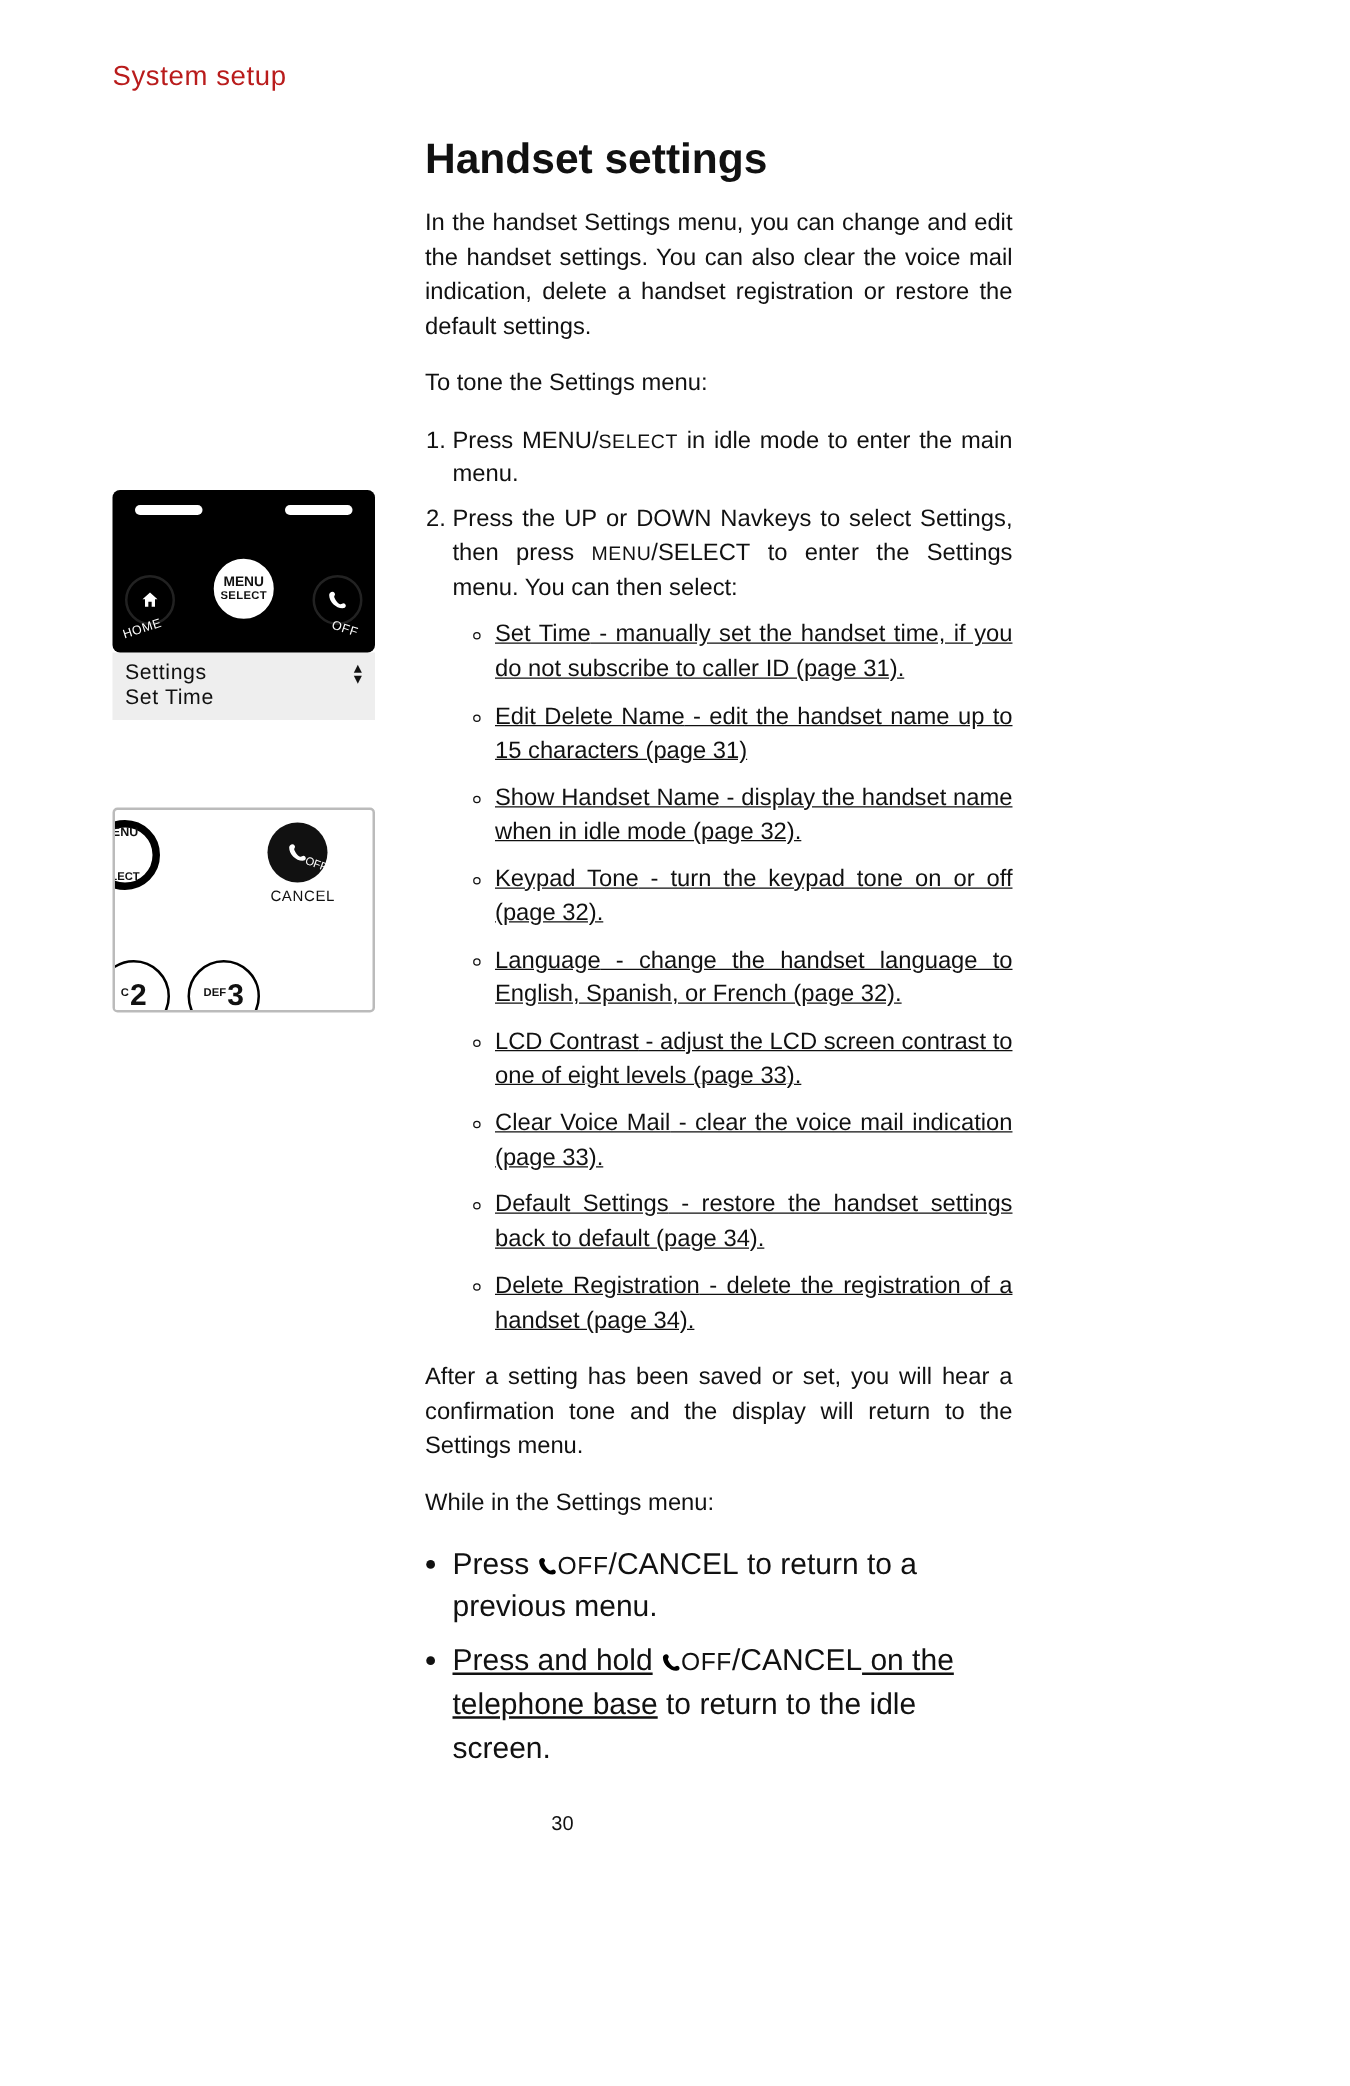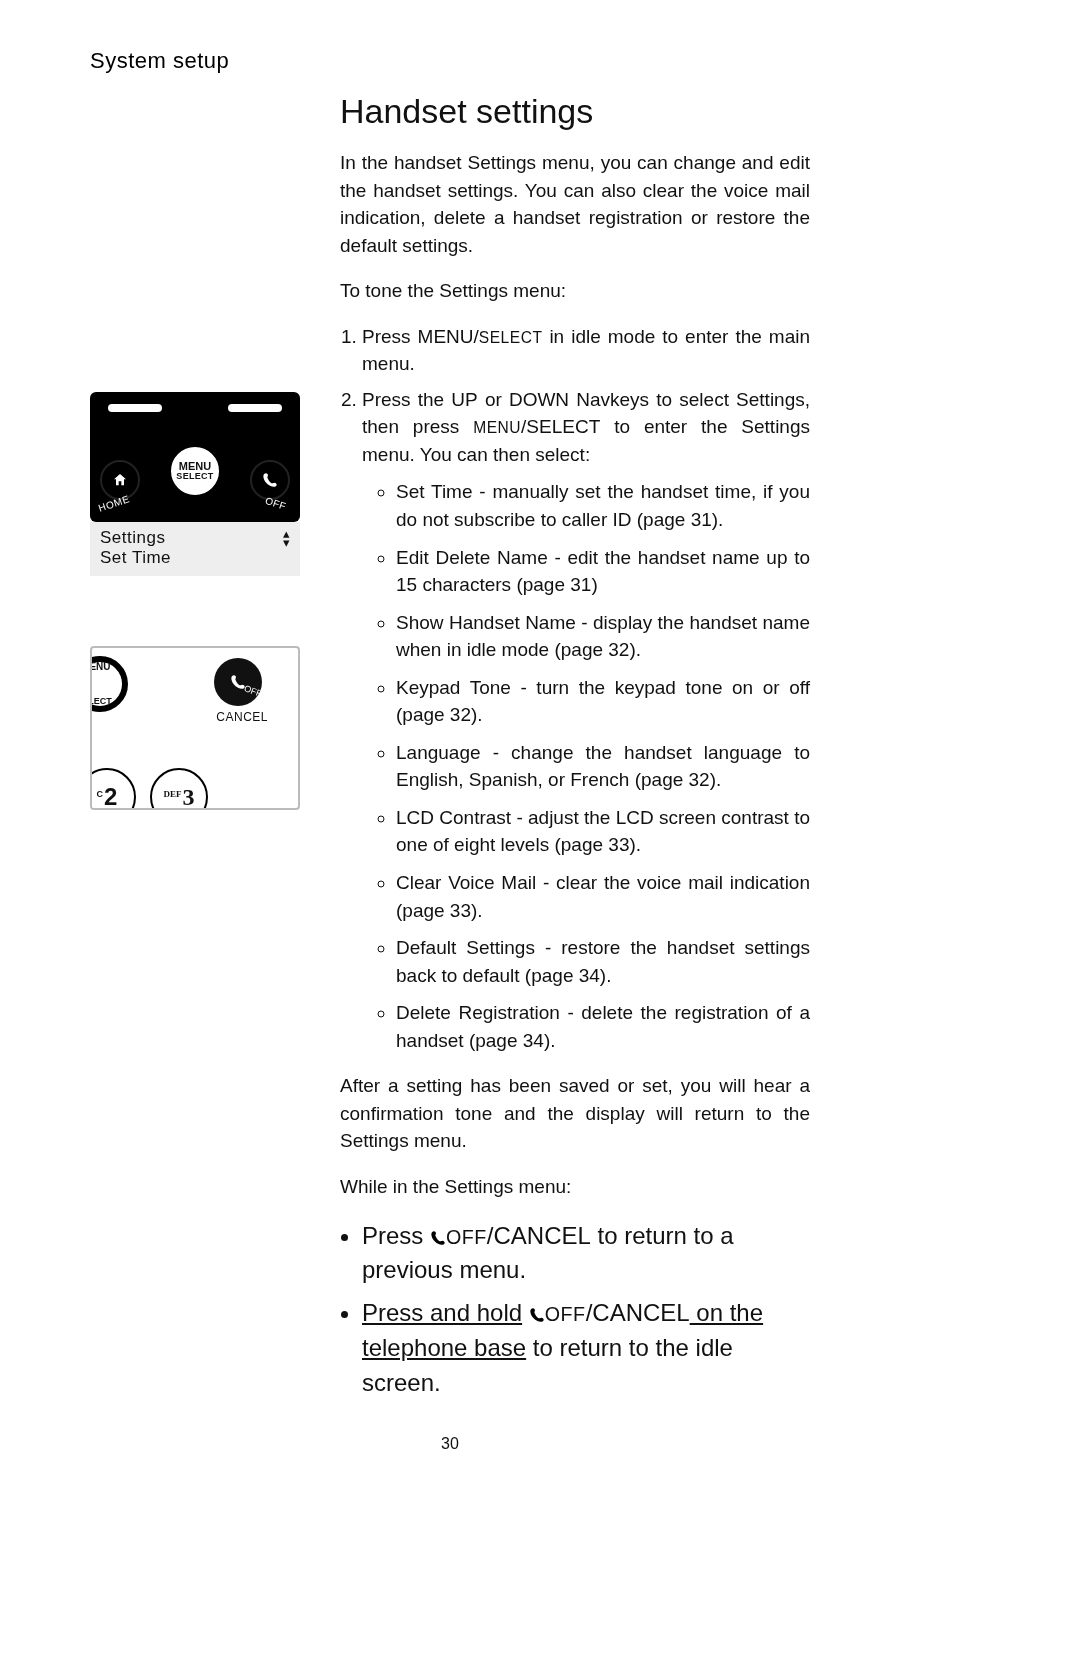--- a/index.html
+++ b/index.html
@@ -1,25 +1,25 @@
 <!DOCTYPE html>
 <html><head>
 <meta charset="utf-8">
 <style>
   html,body{margin:0;padding:0;background:#fff;color:#111;}
   body{font-family:"Trebuchet MS","Lucida Sans",Arial,sans-serif;width:900px;padding:48px 90px 60px 90px;box-sizing:border-box;}
-  .section-label{font-size:22px;letter-spacing:.5px;color:#000000;margin-bottom:18px;}
+  .section-label{font-size:22px;letter-spacing:.5px;color:#b91c1c;margin-bottom:18px;}
   .layout{display:flex;gap:40px;}
   .sidecol{flex:0 0 210px;}
   .maincol{flex:1;min-width:0;}
-  h1{font-weight:400;font-size:34px;margin:0 0 18px 0;}
+  h1{font-weight:700;font-size:34px;margin:16px 0 18px 0;}
   p{font-size:19px;line-height:1.45;text-align:justify;margin:0 0 18px 0;}
   ol.steps{font-size:19px;line-height:1.45;text-align:justify;margin:0 0 18px 0;padding-left:22px;}
   ol.steps>li{margin-bottom:8px;}
-  ul.options{font-size:19px;line-height:1.45;text-align:justify;margin:10px 0 18px 0;padding-left:34px;}
+  ul.options{font-size:19px;line-height:1.45;text-align:justify;margin:10px 0 18px 0;padding-left:34px;text-decoration:underline;}
   ul.options>li{margin-bottom:10px;}
   ul.closing{font-size:24px;line-height:1.45;margin:0 0 18px 0;padding-left:22px;}
   ul.closing>li{margin-bottom:8px;}
   .b{font-family:Arial,Helvetica,sans-serif;}
   .sc{font-family:Arial,Helvetica,sans-serif;font-size:.82em;letter-spacing:.5px;}
   .ul{text-decoration:underline;}
   .pagenum{text-align:center;font-size:16px;margin-top:17px;}
   
   .fig1{margin-top:300px;}
   .photo{background:#000;border-radius:6px;height:130px;position:relative;overflow:hidden;}
@@ -46,21 +46,21 @@
     display:flex;flex-direction:column;align-items:center;justify-content:space-between;
     font-family:Arial,sans-serif;font-weight:bold;line-height:1;}
   .f2-menu .t1{font-size:10px;} .f2-menu .t2{font-size:9px;}
   .f2-off{position:absolute;right:36px;top:10px;width:48px;height:48px;border-radius:50%;
     background:#111;display:flex;align-items:center;justify-content:center;}
   .f2-cancel{position:absolute;right:30px;top:62px;font-family:Arial,sans-serif;font-size:12px;letter-spacing:.5px;}
   .f2-key{position:absolute;bottom:-18px;width:54px;height:54px;border-radius:50%;
     border:2px solid #000;background:#fff;display:flex;align-items:center;justify-content:center;
     font-family:Arial;font-weight:bold;}
   .f2-key .bn{font-size:24px;} .f2-key .ltr{font-size:9px;position:relative;top:-3px;margin-right:1px;}
-  .f2-key.k2{left:-14px;} .f2-key.k3{left:58px;font-family:Liberation Serif, serif;}
+  .f2-key.k2{left:-14px;} .f2-key.k3{left:58px;}
   .f2-offlabel{position:absolute;right:36px;top:38px;color:#fff;font-size:9px;font-family:Arial;transform:rotate(20deg);}
   
   svg.ph{width:16px;height:16px;}
   svg.ph path{fill:#fff;}
   svg.ph.ink path{fill:#000;}
 </style>
 </head>
 <body>
 
 <div class="section-label">System setup</div>

